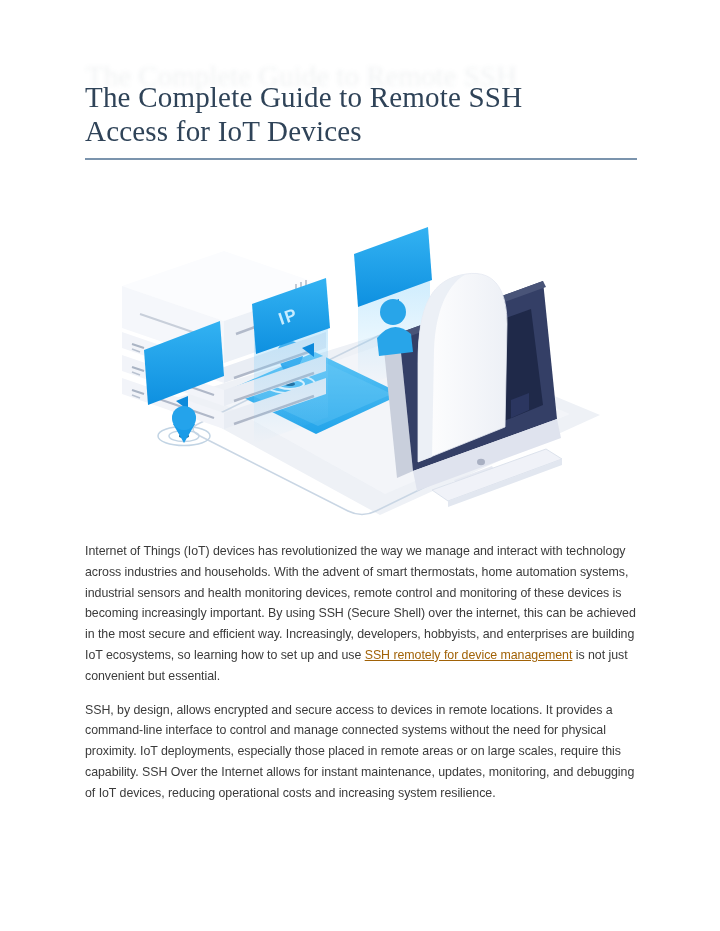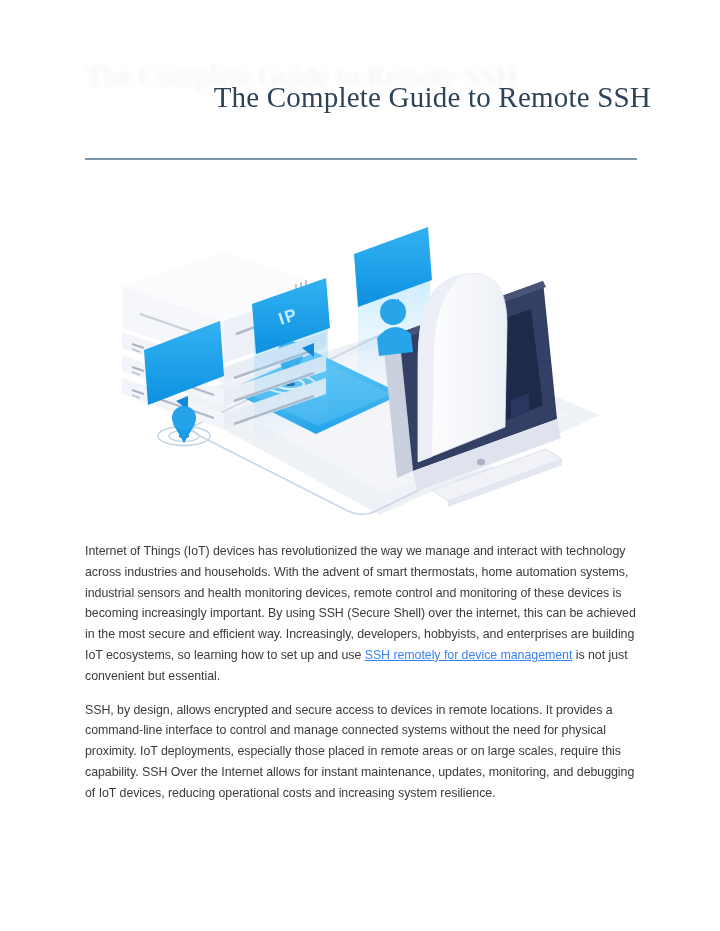--- a/index.html
+++ b/index.html
@@ -19,54 +19,54 @@
   }
   h1.doc-title{
     position:absolute;left:85px;top:80px;width:566px;
     margin:0;
     font-family:"Liberation Serif", serif;
     font-weight:400;
     font-size:29px;
     line-height:34px;
     color:#2f4358;
     letter-spacing:0.2px;
-    text-align:right;
   }
   h1.doc-title span{display:block;}
   .title-rule{
     position:absolute;left:85px;top:158px;width:552px;height:2px;
     background:#64819f;opacity:0.85;
   }
   .hero{
     position:absolute;left:100px;top:222px;width:530px;height:310px;
   }
   .hero svg{display:block;width:530px;height:310px;}
   .article{
     position:absolute;left:85px;top:541px;width:556px;
     font-size:12.4px;
     line-height:20.8px;
     letter-spacing:-0.05px;
     color:#3b3b3b;
   }
   .article p{margin:0 0 13px 0;}
   a.body-link{
-    color:#3b82f6;
+    color:#a16207;
     text-decoration:underline;
     cursor:pointer;
   }
 </style>
 </head>
 <body>
 
 <div class="page">
 
   <div class="title-ghost">The Complete Guide to Remote SSH</div>
 
   <h1 class="doc-title">
     <span>The Complete Guide to Remote SSH</span>
+    <span>Access for IoT Devices</span>
   </h1>
 
   <div class="title-rule"></div>
 
   <div class="hero">
     <svg viewBox="0 0 530 310" xmlns="http://www.w3.org/2000/svg">
       <defs>
         <linearGradient id="gradPanel" x1="0" y1="0" x2="0" y2="1">
           <stop offset="0" stop-color="#33b2f2"></stop>
             <stop offset="1" stop-color="#0e90e0"></stop>

